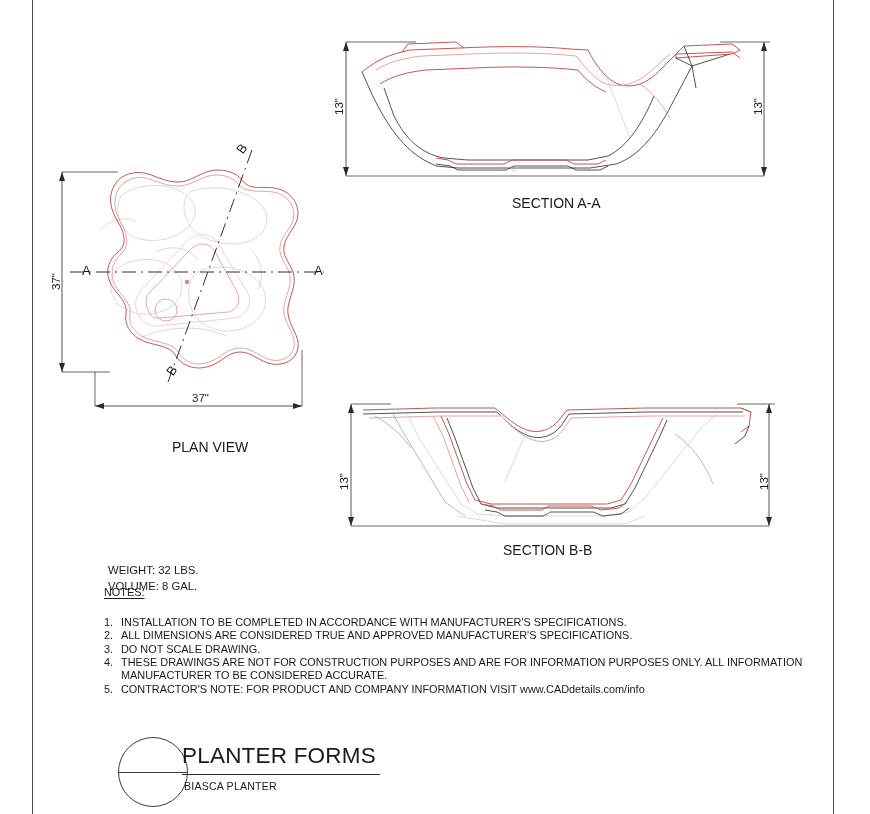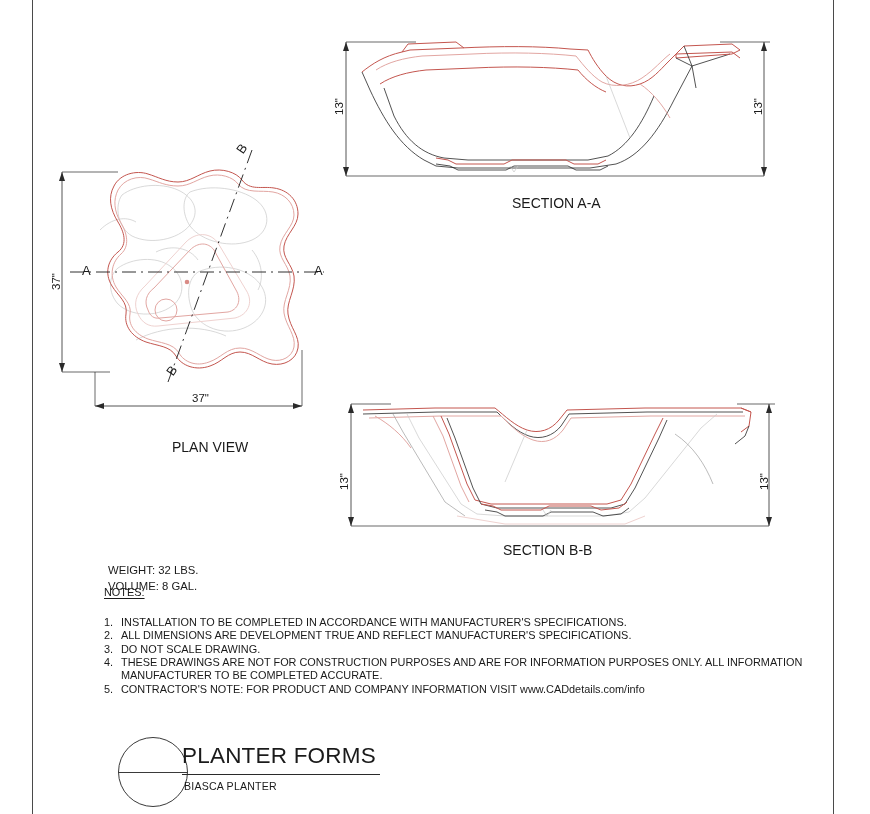--- a/index.html
+++ b/index.html
@@ -320,34 +320,34 @@
     <div id="notes-list">
         <div class="note-row">
           <span class="note-num">1.</span>
           <span class="note-body">
             <span class="cont">INSTALLATION TO BE COMPLETED IN ACCORDANCE WITH MANUFACTURER'S SPECIFICATIONS.</span>
           </span>
         </div>
         <div class="note-row">
           <span class="note-num">2.</span>
           <span class="note-body">
-            <span class="cont">ALL DIMENSIONS ARE DEVELOPMENT TRUE AND REFLECT MANUFACTURER'S SPECIFICATIONS.</span>
+            <span class="cont">ALL DIMENSIONS ARE CONSIDERED TRUE AND APPROVED MANUFACTURER'S SPECIFICATIONS.</span>
           </span>
         </div>
         <div class="note-row">
           <span class="note-num">3.</span>
           <span class="note-body">
             <span class="cont">DO NOT SCALE DRAWING.</span>
           </span>
         </div>
         <div class="note-row">
           <span class="note-num">4.</span>
           <span class="note-body">
             <span class="cont">THESE DRAWINGS ARE NOT FOR CONSTRUCTION PURPOSES AND ARE FOR INFORMATION PURPOSES ONLY. ALL INFORMATION</span>
-            <span class="cont">MANUFACTURER TO BE COMPLETED ACCURATE.</span>
+            <span class="cont">MANUFACTURER TO BE CONSIDERED ACCURATE.</span>
           </span>
         </div>
         <div class="note-row">
           <span class="note-num">5.</span>
           <span class="note-body">
             <span class="cont">CONTRACTOR'S NOTE: FOR PRODUCT AND COMPANY INFORMATION VISIT www.CADdetails.com/info</span>
           </span>
         </div>
       </div>
   </div>

